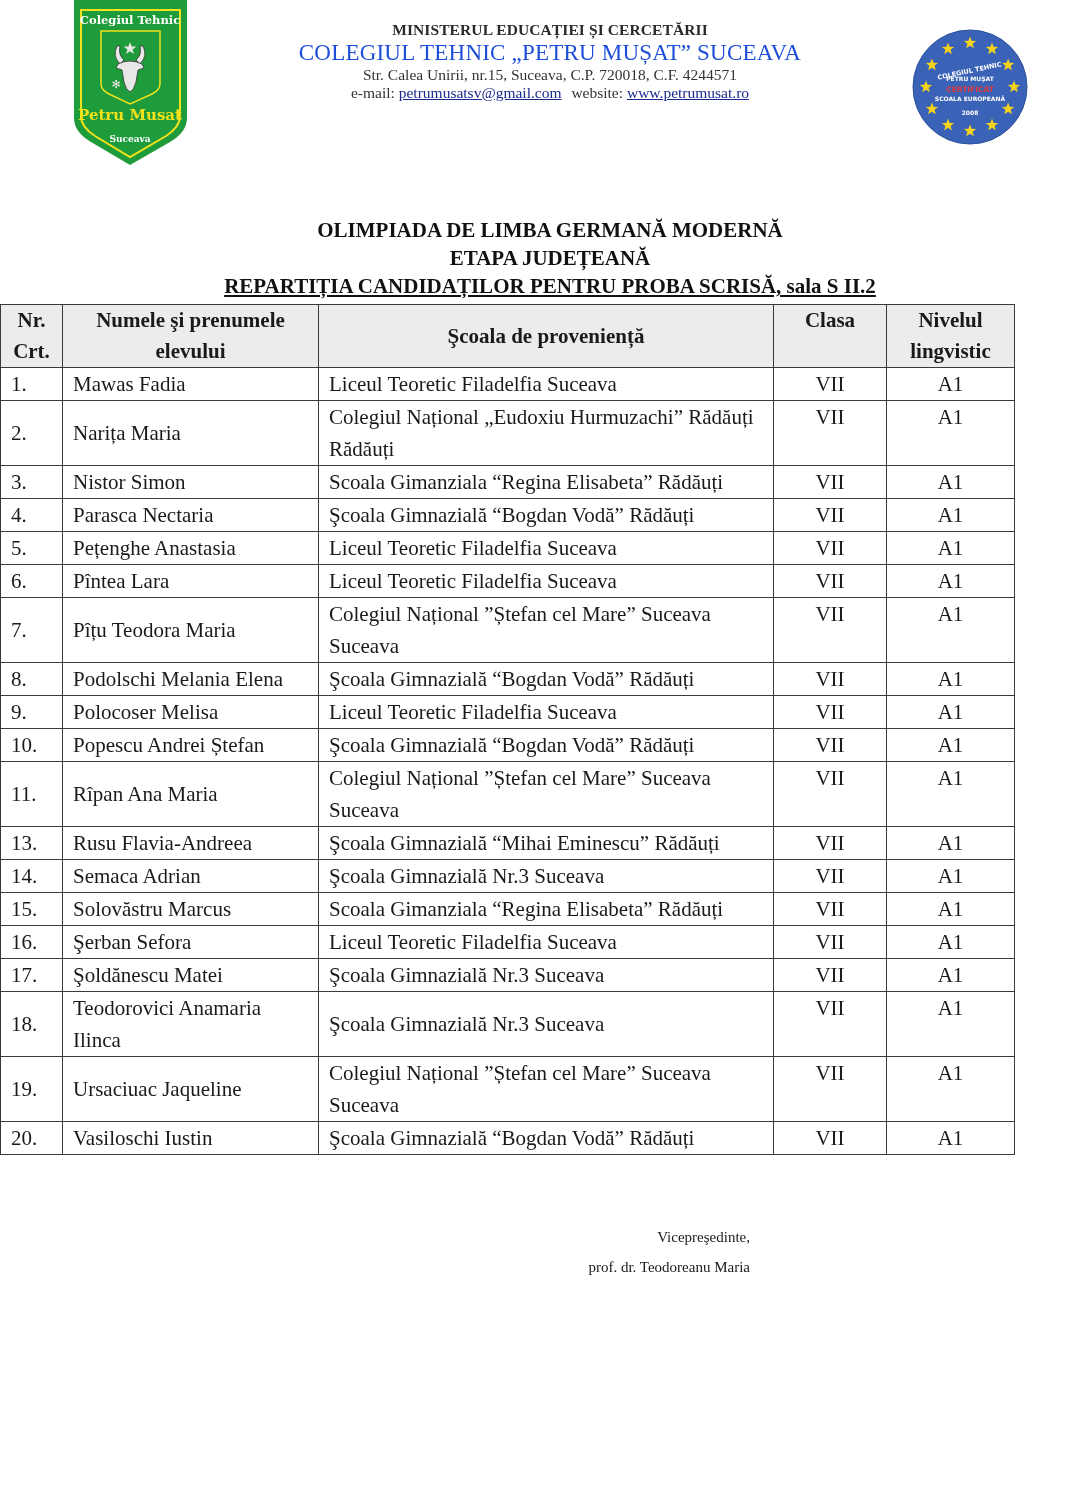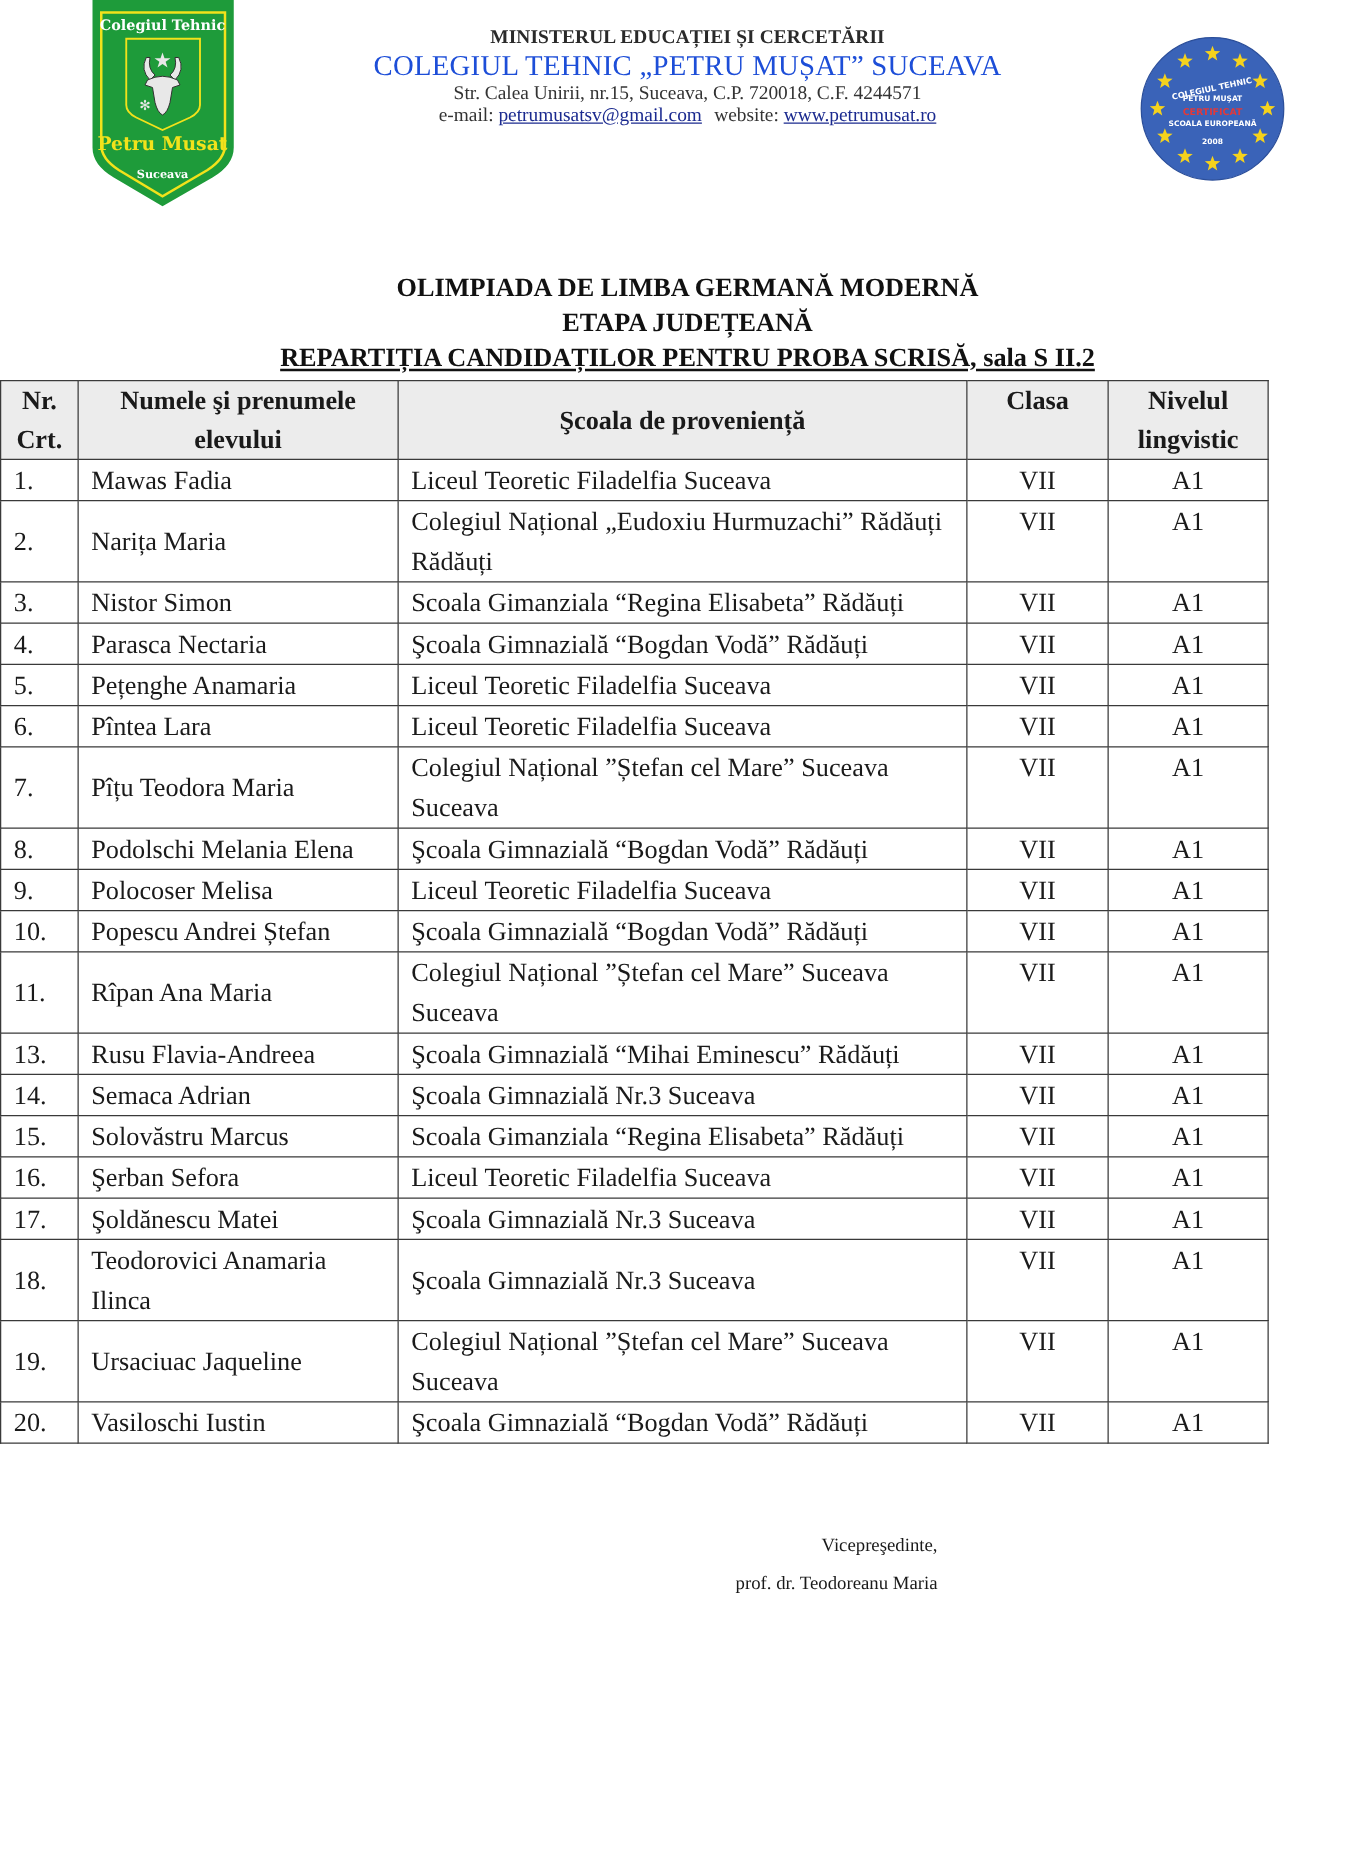--- a/index.html
+++ b/index.html
@@ -165,21 +165,21 @@
       </tr>
       <tr>
         <td class="nr">4.</td>
         <td>Parasca Nectaria</td>
         <td>Şcoala Gimnazială “Bogdan Vodă” Rădăuți</td>
         <td class="cls">VII</td>
         <td class="lvl">A1</td>
       </tr>
       <tr>
         <td class="nr">5.</td>
-        <td>Pețenghe Anamaria</td>
+        <td>Pețenghe Anastasia</td>
         <td>Liceul Teoretic Filadelfia Suceava</td>
         <td class="cls">VII</td>
         <td class="lvl">A1</td>
       </tr>
       <tr>
         <td class="nr">6.</td>
         <td>Pîntea  Lara</td>
         <td>Liceul Teoretic Filadelfia Suceava</td>
         <td class="cls">VII</td>
         <td class="lvl">A1</td>

